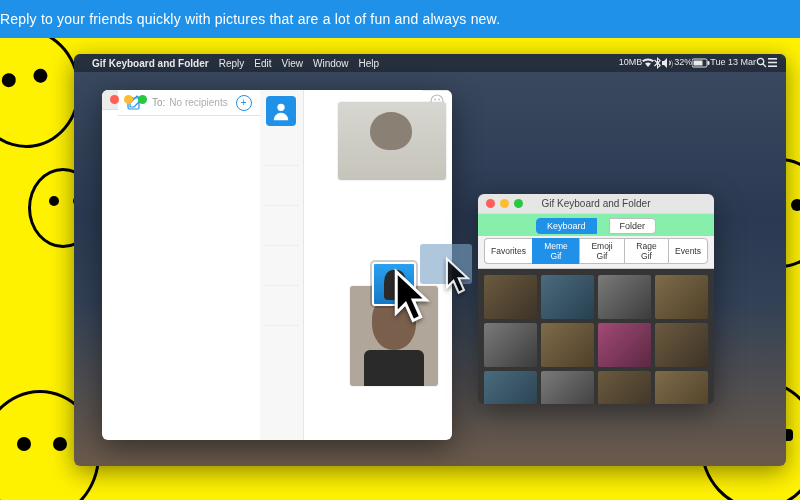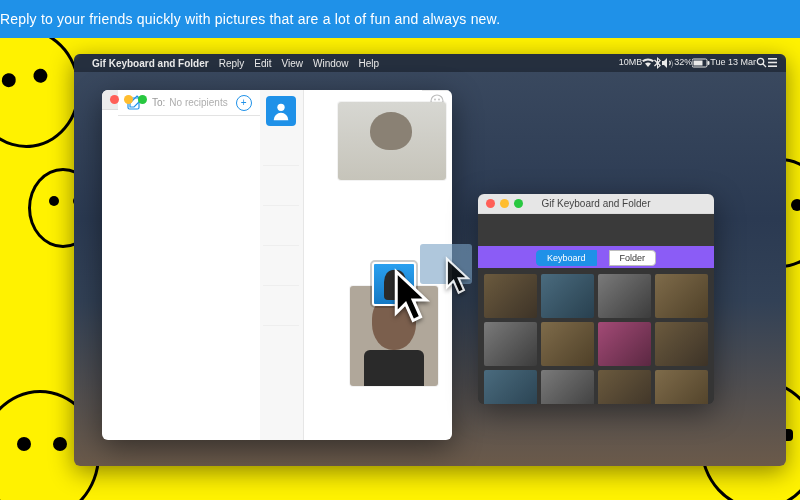--- a/index.html
+++ b/index.html
@@ -136,21 +136,21 @@
   .gif-guy::before{content:"";position:absolute;left:14px;bottom:0;width:60px;height:36px;background:#2a2a2a;border-radius:6px 6px 0 0;}
 
   .msg-footer { height:22px; border-top:1px solid #e6e6e6; display:flex; align-items:center; justify-content:flex-end; padding:0 8px; color:#bdbdbd; }
 
   
   .win-gif {
     left: 404px; top: 140px; width: 236px; height: 210px;
     background:#3a3a3a; color:#eee; display:flex; flex-direction:column;
   }
   .win-gif .titlebar { background:#e6e6e6; color:#444; }
-  .seg-top { display:flex; gap:12px; justify-content:center; padding:4px 0 2px; background:#8b5cf6;margin-top:32px; }
+  .seg-top { display:flex; gap:12px; justify-content:center; padding:4px 0 2px; background:#86efac; }
   .seg-top button {
     font-size:9px; padding:2px 10px; border:1px solid #bdbdbd; background:#fff; color:#333;
   }
   .seg-top button:first-child{border-radius:4px 0 0 4px}
   .seg-top button:last-child{border-radius:0 4px 4px 0}
   .seg-top button.on{background:#1f91e8;color:#fff;border-color:#1f91e8}
   .cat-row { display:flex; gap:0; padding:2px 6px 4px; background:#f2f2f2; border-bottom:1px solid #cfcfcf; }
   .cat-row button {
     font-size:8.5px; padding:2px 6px; border:1px solid #bdbdbd; background:#fff; color:#333; border-right:none;
   }
@@ -309,20 +309,27 @@
         <div class="traffic">
           <span class="dot r"></span>
           <span class="dot y"></span>
           <span class="dot g"></span>
         </div>
         <span>Gif Keyboard and Folder</span>
       </div>
       <div class="seg-top">
         <button class="on">Keyboard</button>
         <button>Folder</button>
+      </div>
+      <div class="cat-row">
+        <button>Favorites</button>
+        <button class="on">Meme Gif</button>
+        <button>Emoji Gif</button>
+        <button>Rage Gif</button>
+        <button>Events</button>
       </div>
       <div class="gif-grid">
         <div class="tile a"></div>
         <div class="tile b"></div>
         <div class="tile d"></div>
         <div class="tile e"></div>
         <div class="tile d"></div>
         <div class="tile e"></div>
         <div class="tile c"></div>
         <div class="tile a"></div>

